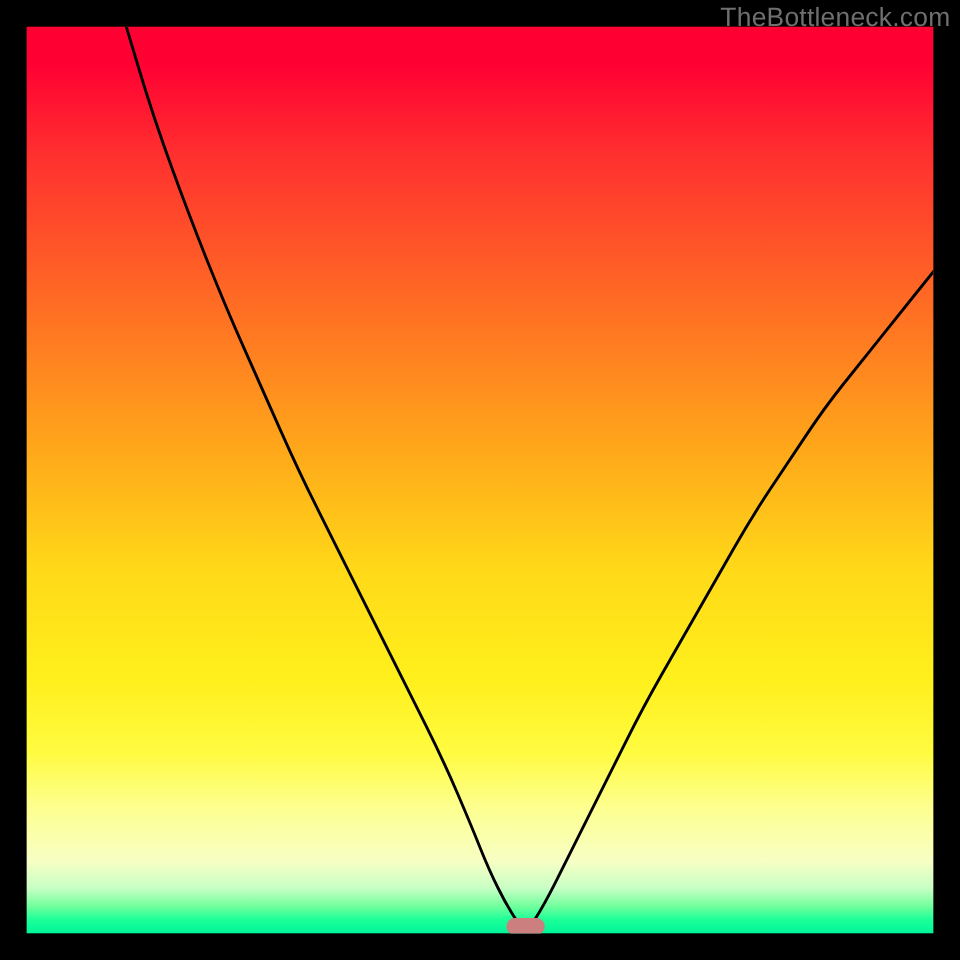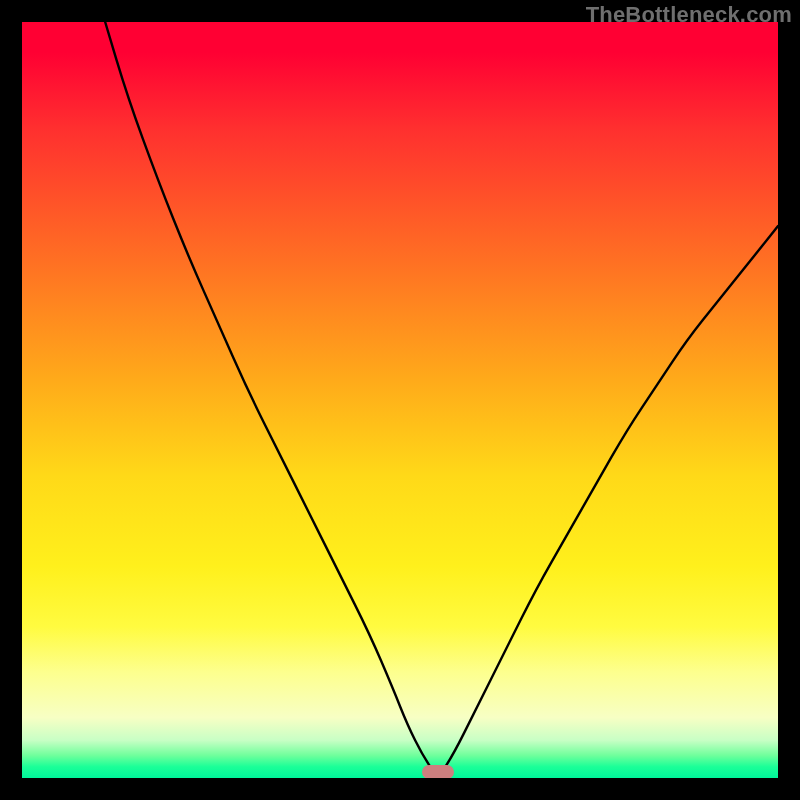--- a/index.html
+++ b/index.html
@@ -52,21 +52,21 @@
     width: 756px;
     height: 756px;
   }
   .watermark {
     position: absolute;
     top: 2px;
     right: 8px;
     color: #6f6f6f;
     font-size: 22px;
     letter-spacing: 0.2px;
-    font-weight: 700;
+    font-weight: 400;
     user-select: none;
   }
   .min-marker {
     position: absolute;
     width: 32px;
     height: 14px;
     border-radius: 7px;
     background: #cc7f7f;
     transform: translate(-50%, -50%);
   }

